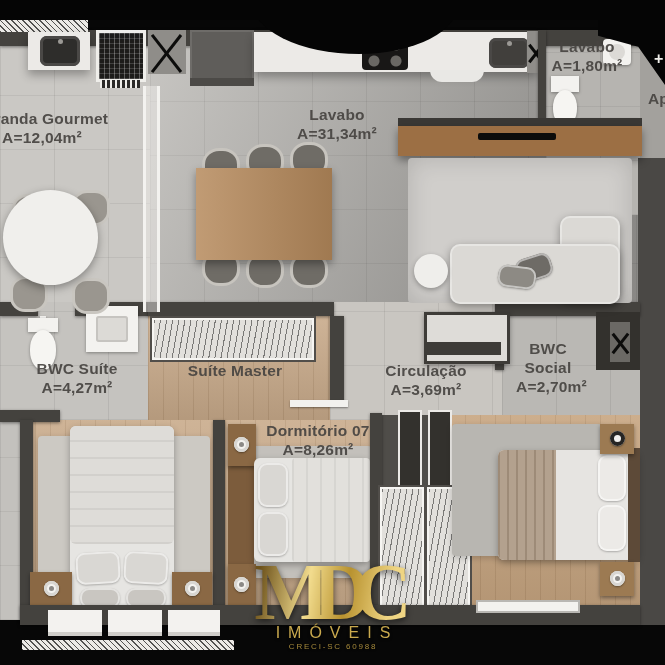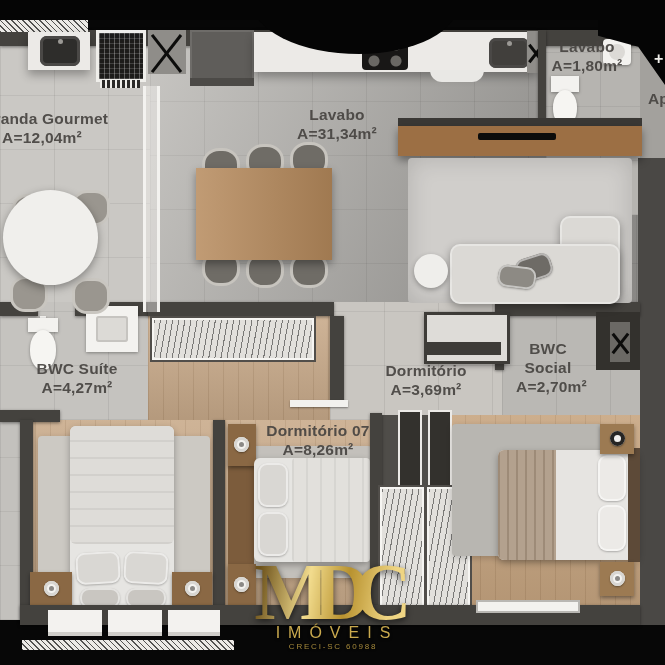--- a/index.html
+++ b/index.html
@@ -233,23 +233,24 @@
   </div>
   <div class="a room-label" style="left:587px;top:38px;">
     <div>Lavabo</div>
     <div>A=1,80m²</div>
   </div>
   <div class="a room-label" style="left:77px;top:360px;">
     <div>BWC Suíte</div>
     <div>A=4,27m²</div>
   </div>
   <div class="a room-label" style="left:235px;top:362px;">
+    <div>Suíte Master</div>
   </div>
   <div class="a room-label" style="left:426px;top:362px;">
-    <div>Dormitório</div>
+    <div>Circulação</div>
     <div>A=3,69m²</div>
   </div>
   <div class="a room-label wrap" style="left:548px;top:340px;">
     <div>BWC Social</div>
     <div style="white-space:nowrap;">A=2,70m²</div>
   </div>
   <div class="a room-label" style="left:318px;top:422px;">
     <div>Dormitório 07</div>
     <div>A=8,26m²</div>
   </div>

